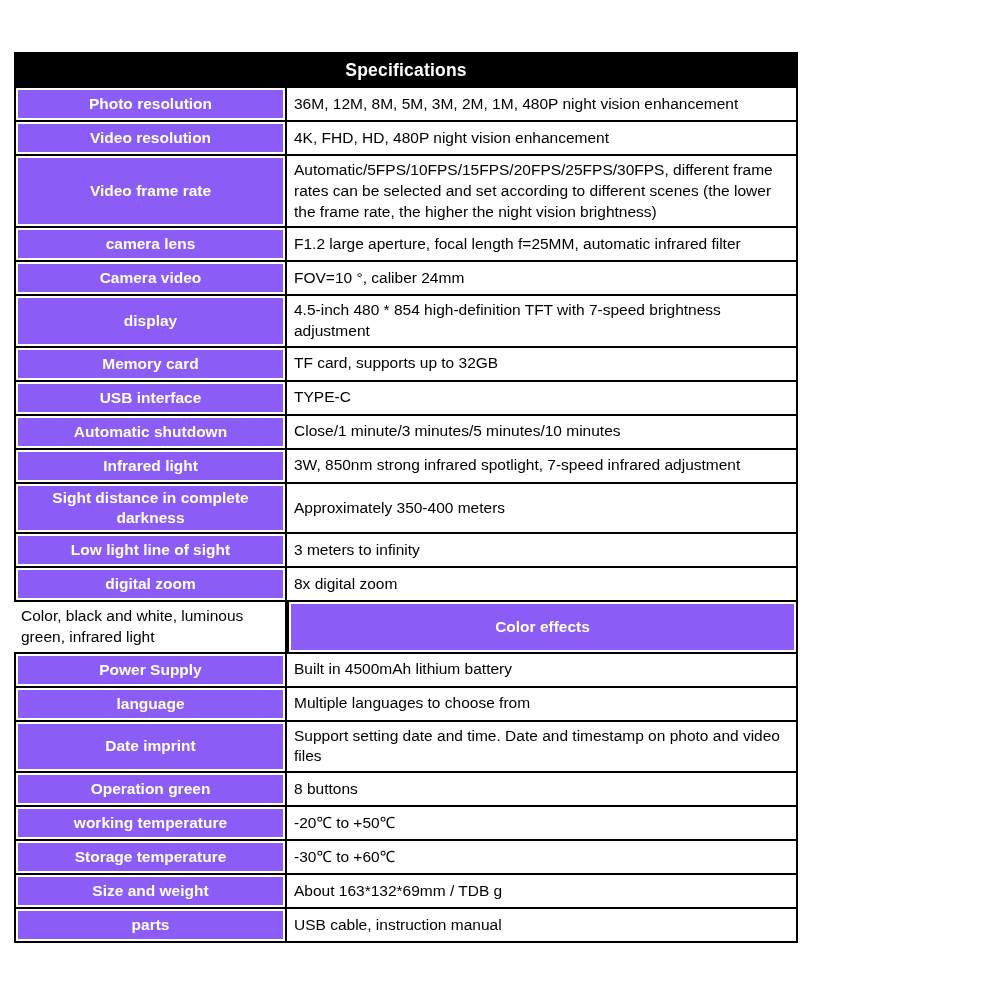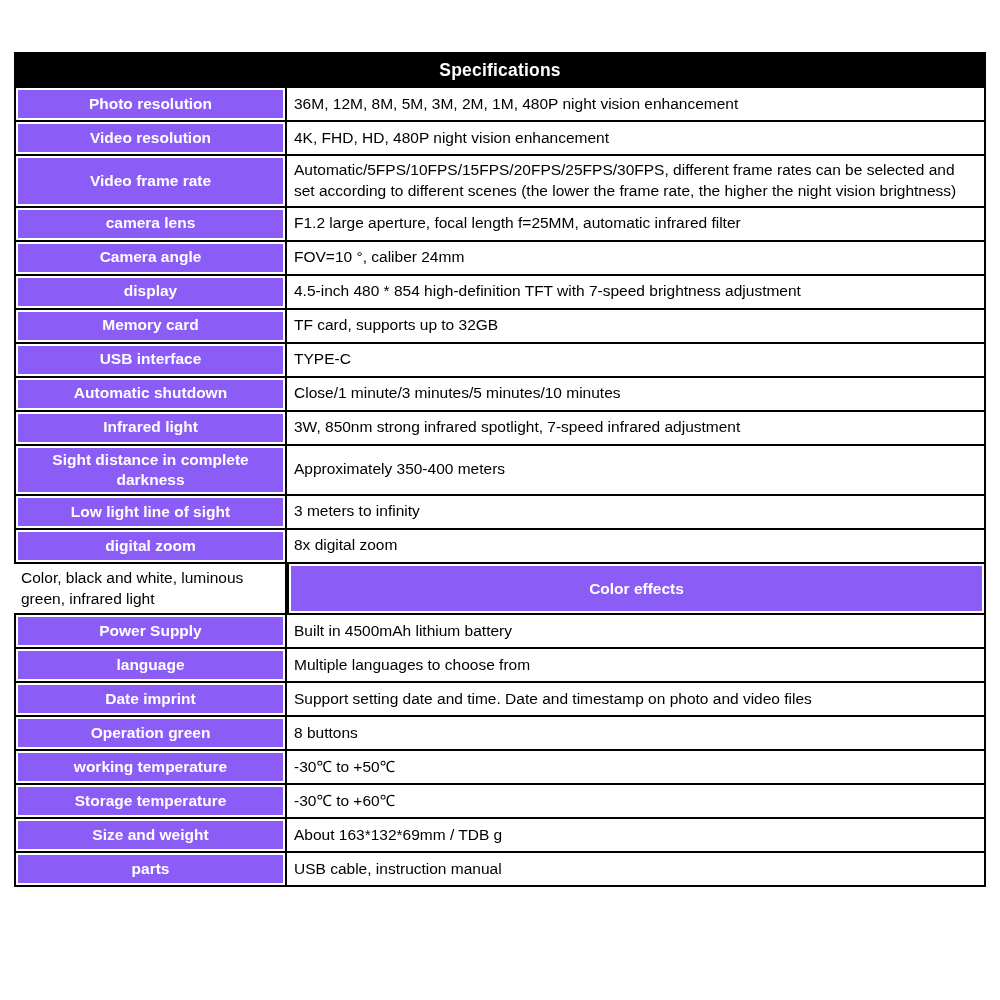--- a/index.html
+++ b/index.html
@@ -11,21 +11,21 @@
   }
   .page {
     position: relative;
     width: 1000px; height: 1000px;
     background: #ffffff;
     overflow: hidden;
   }
   .spec-table {
     position: absolute;
     left: 14px; top: 52px;
-    width: 972px;
+    width: 784px;
   }
   .table-header {
     background: #000000;
     color: #ffffff;
     border: 2px solid #000000;
     height: 36px;
     display: flex;
     align-items: center;
     justify-content: center;
     font-weight: bold;
@@ -87,21 +87,21 @@
     <div class="cell label-cell">Video frame rate</div>
     <div class="cell value-cell">Automatic/5FPS/10FPS/15FPS/20FPS/25FPS/30FPS, different frame rates can be selected and set according to different scenes (the lower the frame rate, the higher the night vision brightness)</div>
   </div>
 
   <div class="row">
     <div class="cell label-cell">camera lens</div>
     <div class="cell value-cell">F1.2 large aperture, focal length f=25MM, automatic infrared filter</div>
   </div>
 
   <div class="row">
-    <div class="cell label-cell">Camera angle</div>
+    <div class="cell label-cell">Camera video</div>
     <div class="cell value-cell">FOV=10 °, caliber 24mm</div>
   </div>
 
   <div class="row">
     <div class="cell label-cell">display</div>
     <div class="cell value-cell">4.5-inch 480 * 854 high-definition TFT with 7-speed brightness adjustment</div>
   </div>
 
   <div class="row">
     <div class="cell label-cell">Memory card</div>
@@ -158,21 +158,21 @@
     <div class="cell value-cell">Support setting date and time. Date and timestamp on photo and video files</div>
   </div>
 
   <div class="row">
     <div class="cell label-cell">Operation green</div>
     <div class="cell value-cell">8 buttons</div>
   </div>
 
   <div class="row">
     <div class="cell label-cell">working temperature</div>
-    <div class="cell value-cell">-30℃ to +50℃</div>
+    <div class="cell value-cell">-20℃ to +50℃</div>
   </div>
 
   <div class="row">
     <div class="cell label-cell">Storage temperature</div>
     <div class="cell value-cell">-30℃ to +60℃</div>
   </div>
 
   <div class="row">
     <div class="cell label-cell">Size and weight</div>
     <div class="cell value-cell">About 163*132*69mm /  TDB g</div>

